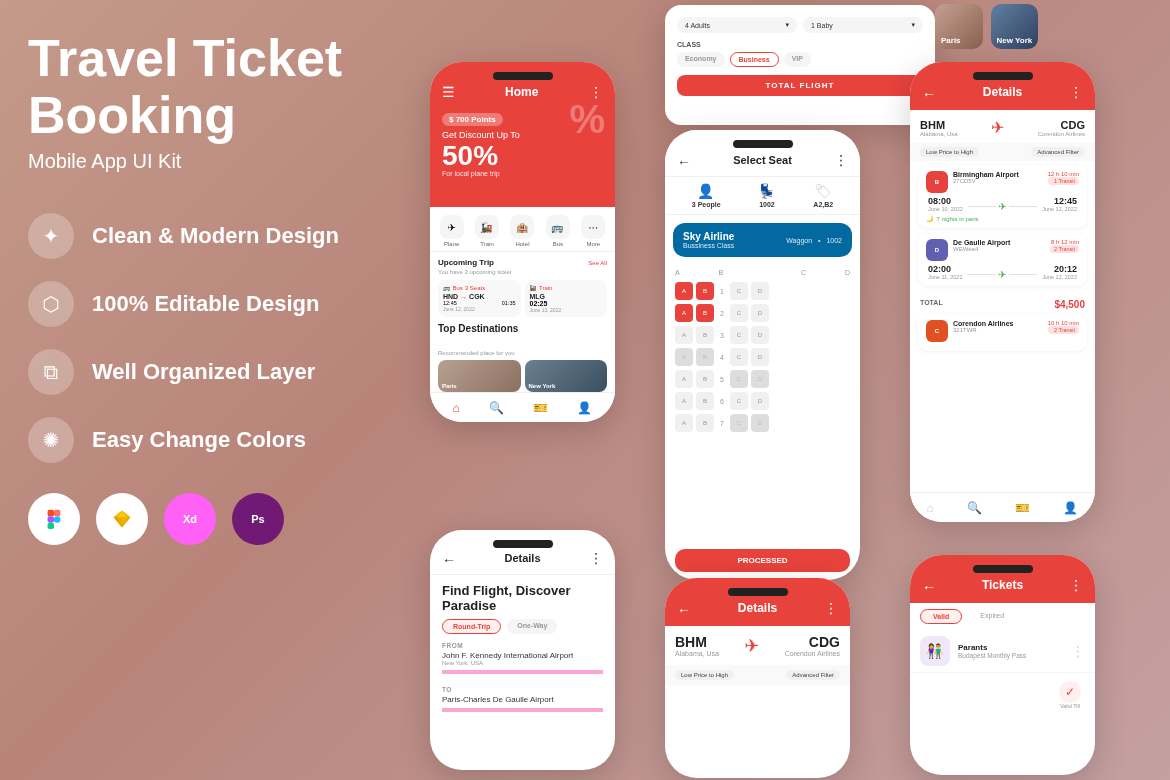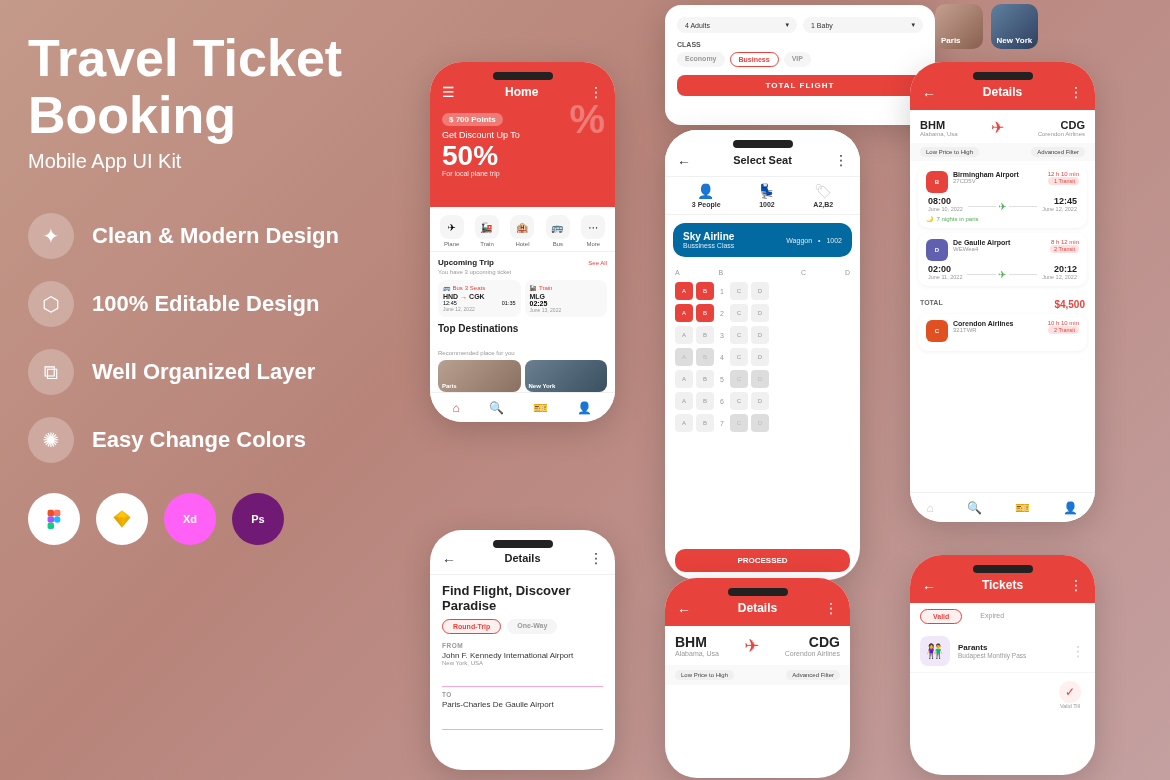--- a/index.html
+++ b/index.html
@@ -665,23 +665,23 @@
       color: #999;
       margin-bottom: 2px;
       font-weight: 600;
       text-transform: uppercase;
       letter-spacing: 0.5px;
     }
 
     .form-value {
       font-size: 8px;
       color: #333;
-      margin-bottom: 4px;
-      padding-bottom: 20px;
-      border-bottom: 1px solid #f9a8d4;
+      margin-bottom: 12px;
+      padding-bottom: 4px;
+      border-bottom: 4px solid #f9a8d4;
     }
 
     .form-sub {
       font-size: 6px;
       color: #999;
     }
 
     .phone5-body {
       padding: 12px 12px 8px;
     }

